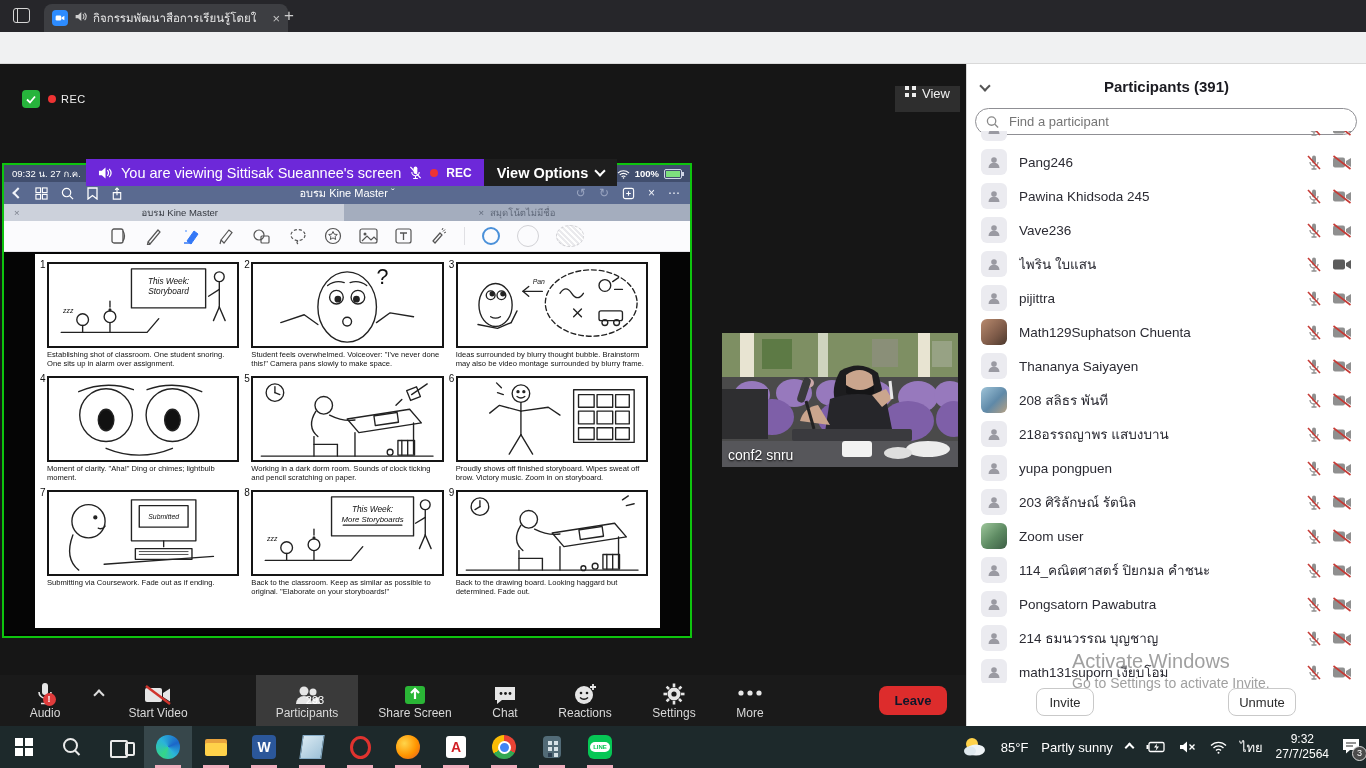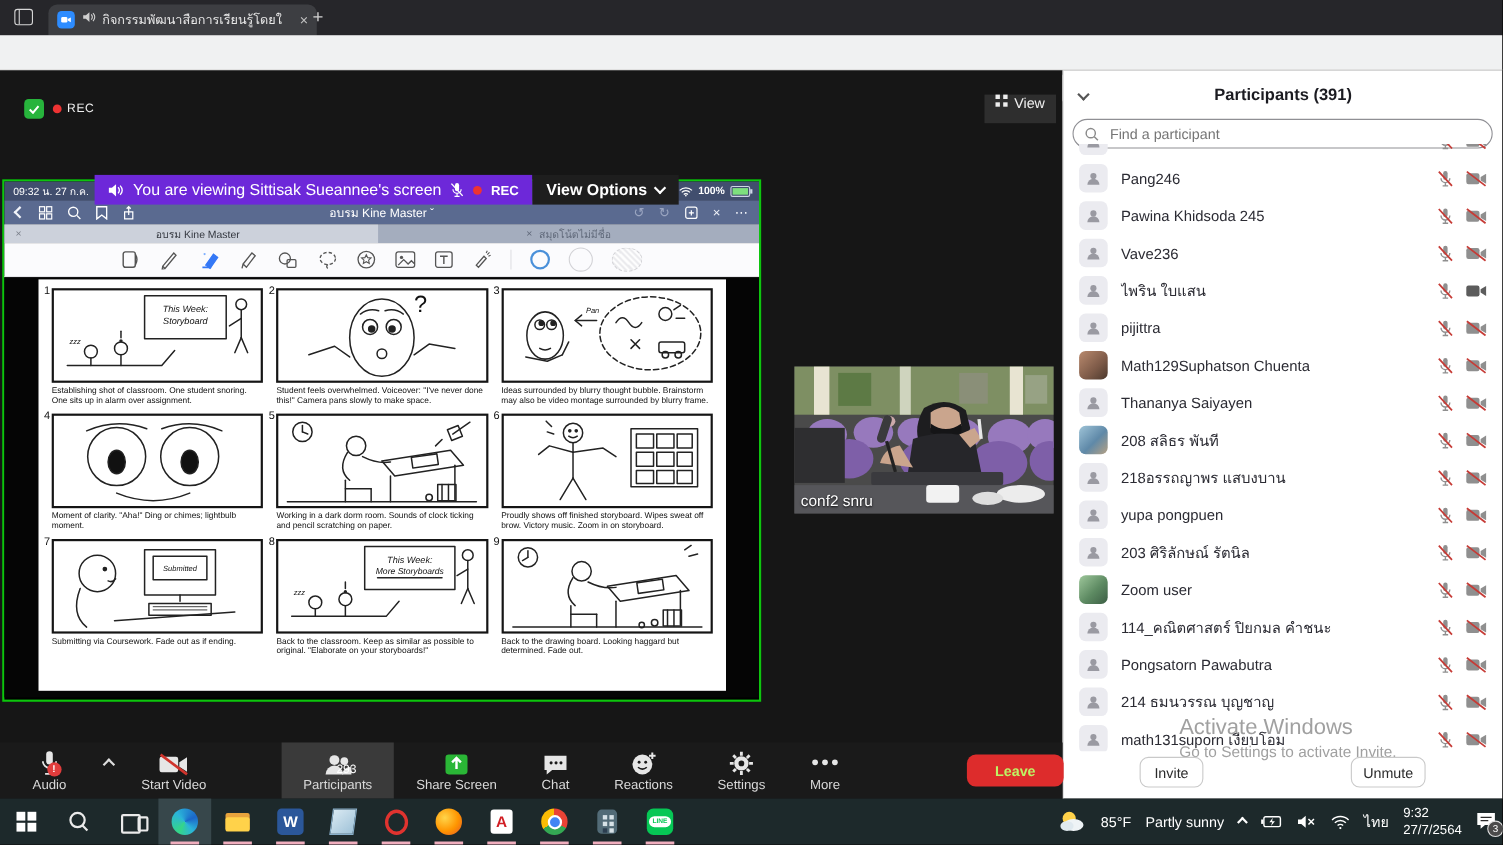--- a/index.html
+++ b/index.html
@@ -101,21 +101,21 @@
   .watermark{left:1072px;top:650px;z-index:40;color:rgba(136,136,136,.8);pointer-events:none;}
   .wm1{font-size:20px;font-family:"Liberation Sans",sans-serif;}
   .wm2{font-size:14px;margin-top:2px;}
   
   .zoombar{left:0;top:675px;width:966px;height:51px;background:#1a1a1a;}
   .zb-item{position:absolute;top:4px;width:96px;margin-left:-48px;text-align:center;color:#d9d9d9;font-size:12px;}
   .zb-item .ic{height:27px;display:flex;align-items:flex-end;justify-content:center;}
   .zb-hl{position:absolute;left:256px;top:0;width:102px;height:51px;background:#3a3a3a;}
   .badge391{position:absolute;margin-left:16px;margin-top:-4px;color:#fff;font-size:11px;}
   .audio-badge{position:absolute;margin-left:8px;margin-top:-6px;width:13px;height:13px;background:#e03c3c;border-radius:50%;color:#fff;font-size:9px;line-height:13px;text-align:center;font-weight:bold;}
-  .leave{left:879px;top:11px;width:88px;height:29px;background:#dd2c2c;border:none;border-radius:8px;color:#bef264;font-weight:bold;font-size:13px;position:absolute;}
+  .leave{left:879px;top:11px;width:68px;height:29px;background:#dd2c2c;border:none;border-radius:8px;color:#0f172a;font-weight:bold;font-size:13px;position:absolute;}
   .zb-chev{position:absolute;left:95px;top:16px;color:#ddd;}
   
   .taskbar{left:0;top:726px;width:1366px;height:42px;background:#1d292b;}
   .tb-cell{position:absolute;top:0;width:48px;height:42px;display:flex;align-items:center;justify-content:center;}
   .tb-cell.active{background:#37474b;}
   .tb-underline{position:absolute;left:11px;bottom:0;width:26px;height:3px;background:#f0aebe;}
   .app-ic{width:24px;height:24px;display:flex;align-items:center;justify-content:center;position:relative;font-weight:bold;}
   .ic-start::before{content:"";width:8px;height:8px;background:#fff;box-shadow:10px 0 #fff,0 10px #fff,10px 10px #fff;position:absolute;left:3px;top:3px;}
   .ic-search::before{content:"";width:11px;height:11px;border:2px solid #eaeaea;border-radius:50%;position:absolute;left:3px;top:3px;}
   .ic-search::after{content:"";width:2px;height:7px;background:#eaeaea;position:absolute;left:16px;top:14px;transform:rotate(-45deg);}
@@ -130,21 +130,21 @@
   .ic-firefox{border-radius:50%;background:radial-gradient(circle at 35% 35%,#ffd54a,#ff9500 55%,#e3562a);}
   .ic-acrobat{background:#fff;border-radius:3px;color:#d11f25;font-size:14px;width:20px;height:22px;}
   .ic-chrome{border-radius:50%;background:conic-gradient(#ea4335 0 33%,#34a853 0 66%,#fbbc05 0 100%);}
   .ic-chrome::after{content:"";width:9px;height:9px;border-radius:50%;background:#4285f4;border:2.5px solid #fff;}
   .ic-calc{background:#526b77;border-radius:4px;width:18px;height:22px;}
   .ic-calc::before{content:"";position:absolute;width:4px;height:4px;background:#d7e2e7;left:5px;top:5px;box-shadow:6px 0 #d7e2e7,0 6px #d7e2e7,6px 6px #d7e2e7,0 12px #2c3e50,6px 12px #d7e2e7;}
   .ic-line{background:#06c755;border-radius:6px;}
   .ic-line i{font-style:normal;background:#fff;color:#06c755;font-size:6px;font-weight:bold;border-radius:5px;padding:2px 3px;}
   .tray{position:absolute;right:6px;top:0;height:42px;display:flex;align-items:center;gap:13px;color:#fff;font-size:13px;}
   .tray .chev{border-color:#fff;width:5px;height:5px;}
-  .tclock{text-align:left;font-size:12px;line-height:1.25;}
+  .tclock{text-align:center;font-size:12px;line-height:1.25;}
   .notif{position:relative;}
   .nbadge{position:absolute;right:-7px;bottom:-4px;width:13px;height:13px;border-radius:50%;background:#4b4b4b;border:1px solid #ddd;color:#fff;font-size:9px;text-align:center;line-height:13px;}
 </style>
 </head>
 <body>
 
 <div class="screen">
 
   <div class="abs titlebar">
     <span class="abs win-ic"></span>

